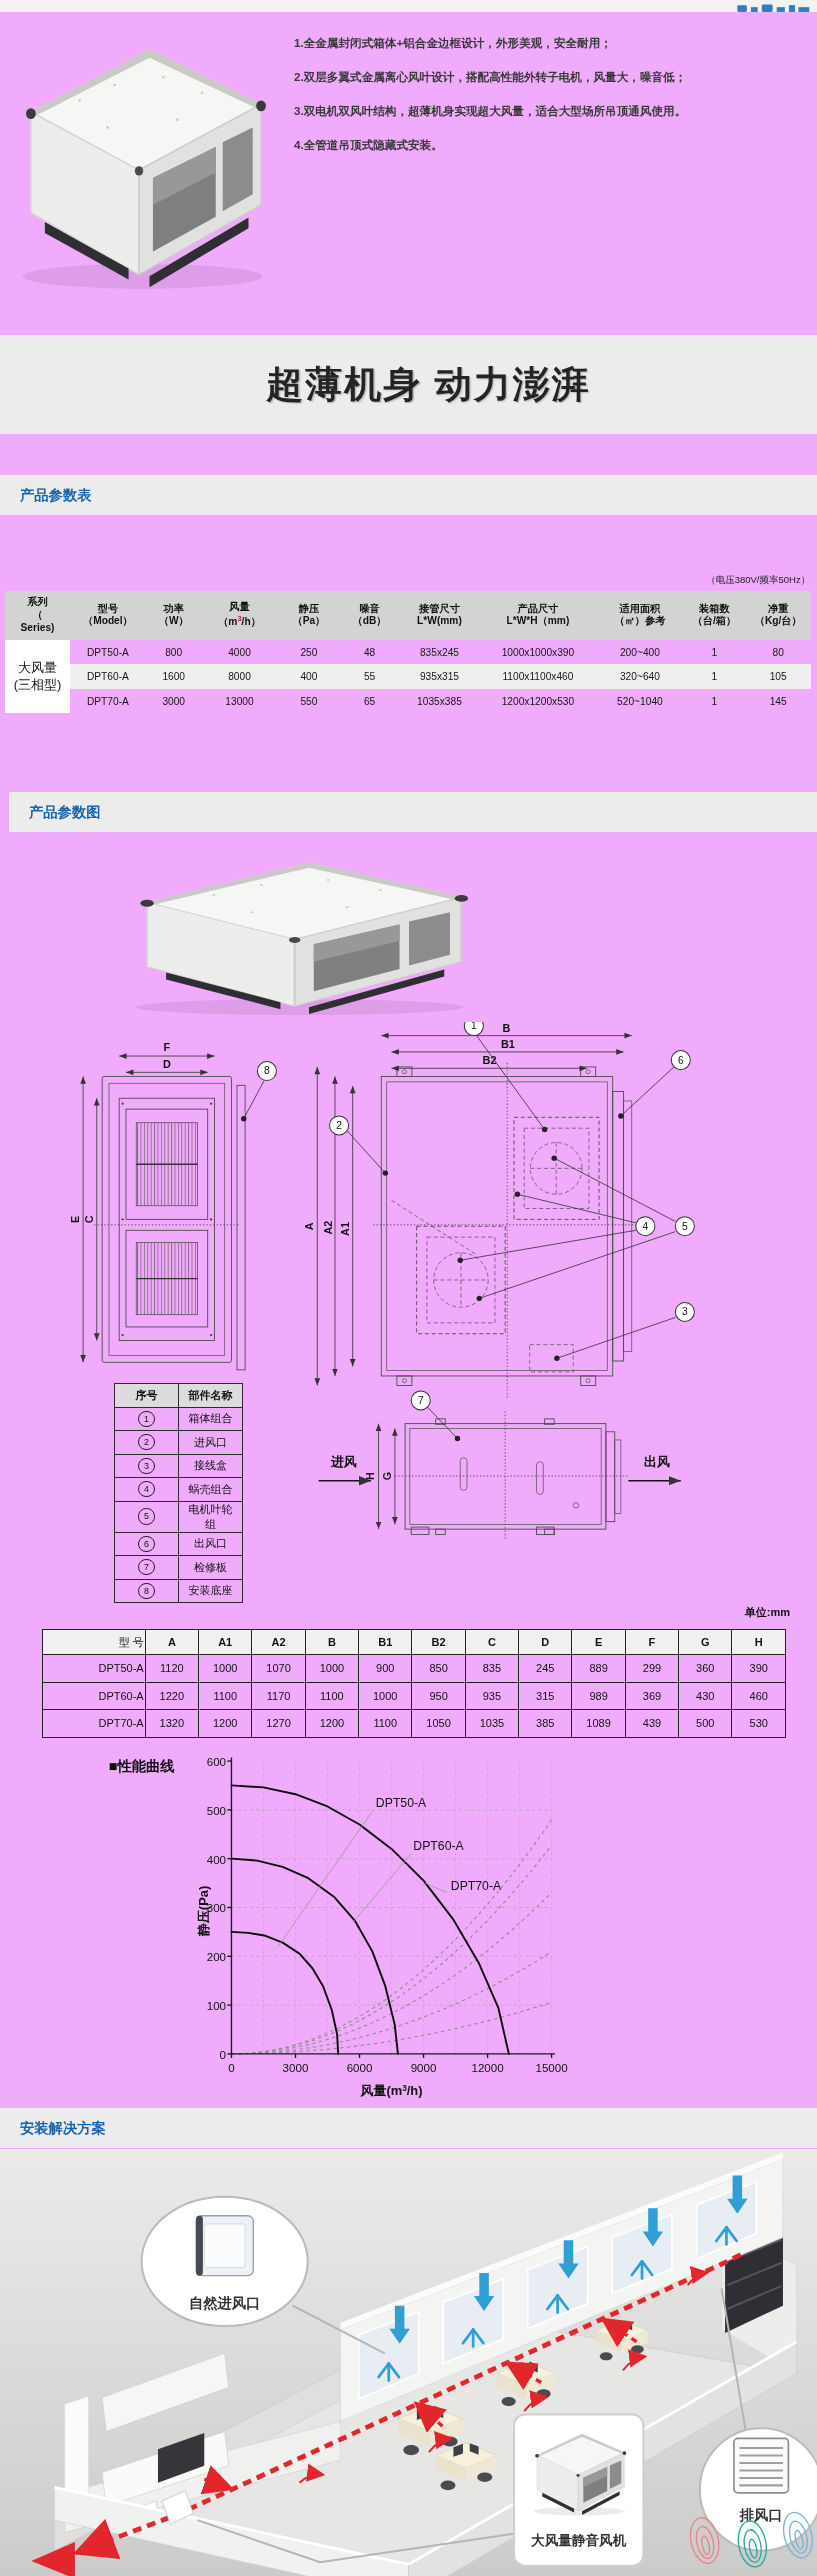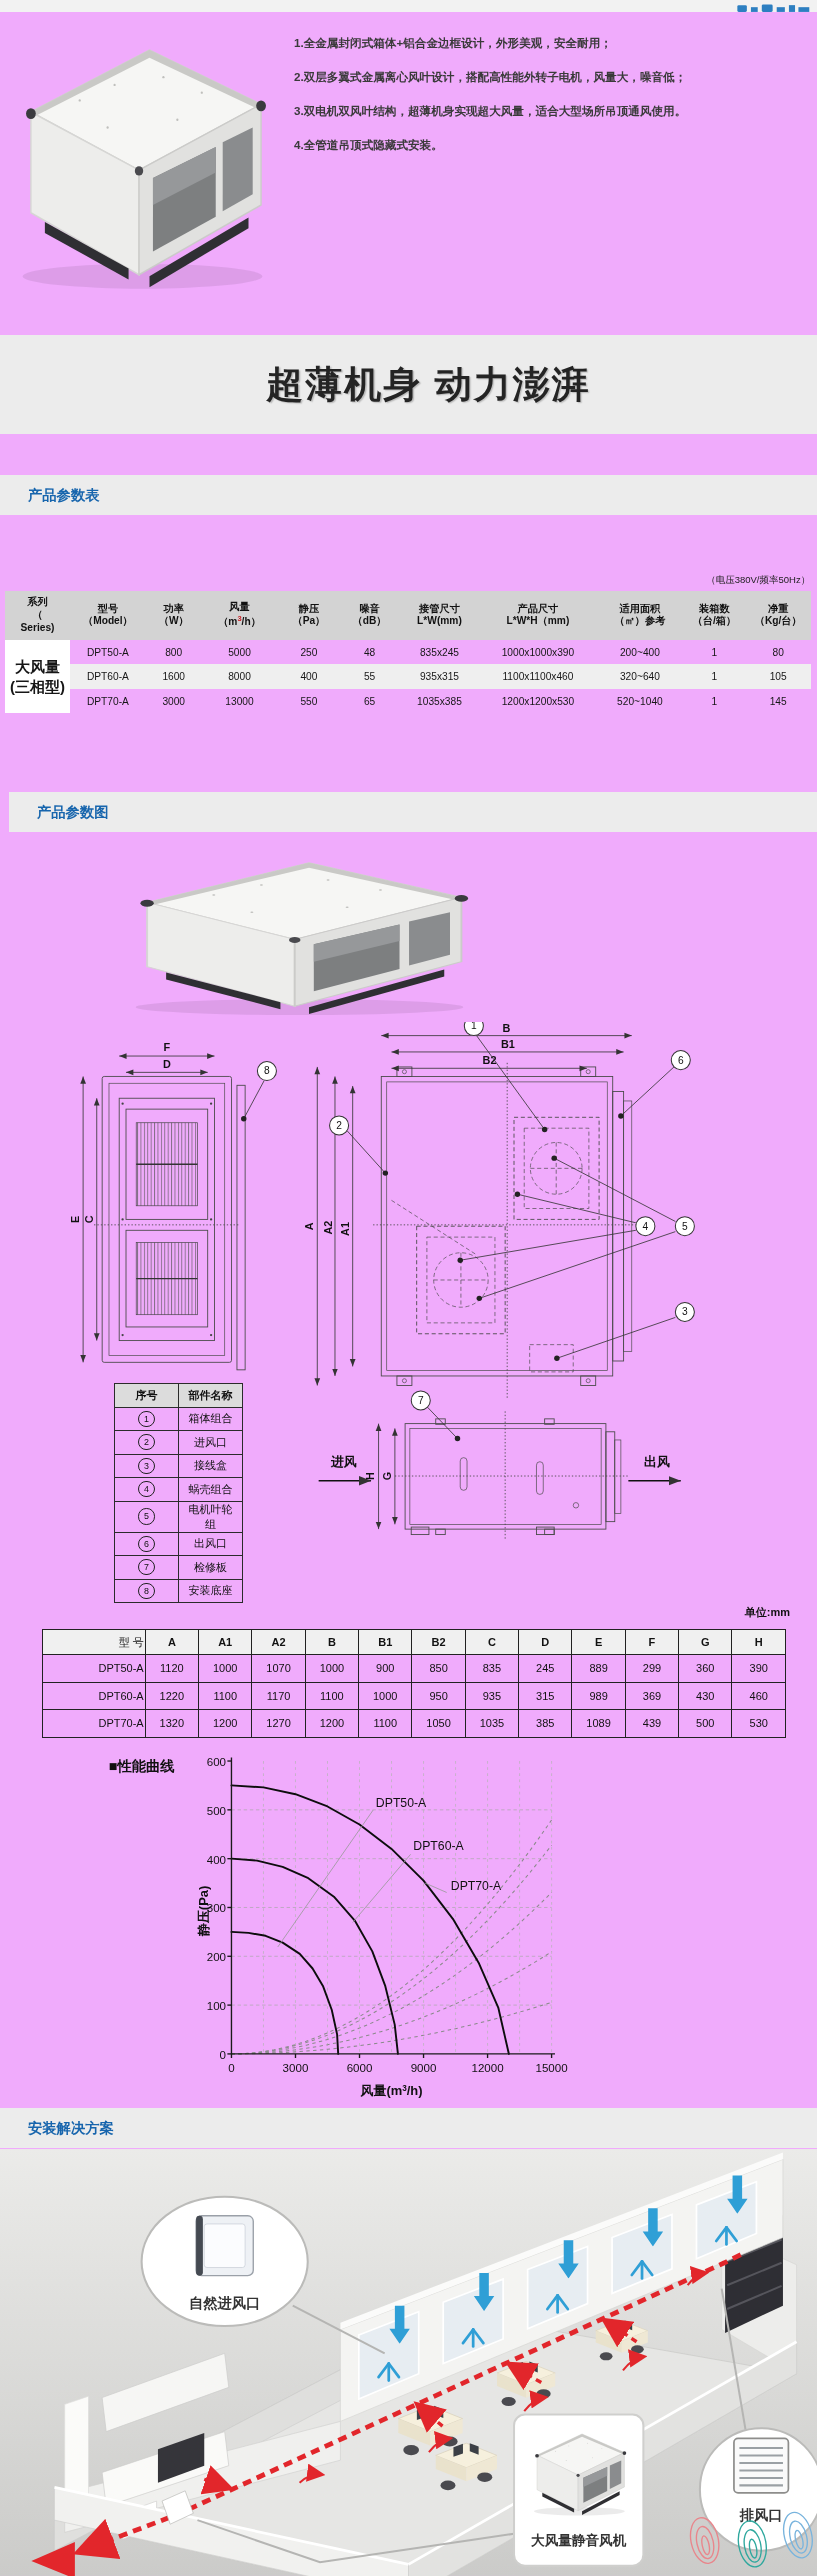--- a/index.html
+++ b/index.html
@@ -11,33 +11,33 @@
   .top-strip{left:0;top:0;width:817px;height:12.3px;background:#f2f2f2;}
   
   .features{left:294px;top:35px;width:522px;}
   .features p{margin:0 0 18.4px 0;font-size:11.6px;line-height:1.35;color:#3a3a3a;font-weight:600;}
   
   .banner{left:0;top:335px;width:817px;height:99px;}
   .banner h1{margin:0;text-align:center;line-height:99px;font-size:37px;font-weight:bold;color:#242424;
              letter-spacing:2px;text-shadow:1.4px 1.4px 1.4px rgba(0,0,0,0.22);padding-left:40px;}
   
   .sec{width:817px;height:40px;}
-  .sec span{display:block;padding-left:28px;line-height:40px;font-size:14.3px;font-weight:bold;color:#1765ad;}
+  .sec span{display:block;padding-left:20px;line-height:40px;font-size:14.3px;font-weight:bold;color:#1765ad;}
   .sec1{left:0;top:475px;}
   .sec2{left:9px;top:792px;}
   .sec3{left:0;top:2108px;}
   
   .vnote{right:6.8px;top:574px;font-size:9.5px;color:#1d1d1d;}
   
   table{border-collapse:collapse;}
   .spec{left:5.4px;top:591px;width:806px;table-layout:fixed;}
   .spec th{background:#d3d3d3;font-size:10.2px;font-weight:bold;color:#111;height:46px;padding:1.4px 0.7px;line-height:1.25;}
   .spec td{font-size:10.2px;color:#161616;text-align:center;height:24.5px;padding:0 0.7px;}
   .spec tbody tr.alt{background:#efefef;}
-  .spec .series-cell{background:#fff;font-size:15px;font-weight:bold;line-height:1.3;}
+  .spec .series-cell{background:#fff;font-size:13px;font-weight:normal;line-height:1.3;}
   .sup-red{color:#c81e23;font-size:7.5px;vertical-align:super;}
   
   .parts{left:114px;top:1383px;width:129px;}
   .parts th,.parts td{border:1.2px solid #2b2b2b;text-align:center;font-size:11px;color:#111;height:22.5px;padding:0 7px;}
   .parts th{background:#dcdcdc;font-weight:bold;}
   .cn{display:inline-block;width:14.3px;height:14.3px;border:1px solid #222;border-radius:50%;
       line-height:14.3px;font-size:8.9px;text-align:center;font-weight:normal;}
   
   .unote{left:613px;top:1605px;width:177px;text-align:right;font-size:11px;font-weight:bold;color:#111;}
   .dims{left:42px;top:1629px;width:744px;table-layout:fixed;}
@@ -183,21 +183,21 @@
       </tr>
     </thead>
     <tbody>
       <tr>
         <td rowspan="3" class="series-cell">
           <div>大风量</div>
             <div>(三相型)</div>
           </td>
         <td>DPT50-A</td>
         <td>800</td>
-        <td>5000</td>
+        <td>4000</td>
         <td>250</td>
         <td>48</td>
         <td>835x245</td>
         <td>1000x1000x390</td>
         <td>200~400</td>
         <td>1</td>
         <td>80</td>
       </tr>
       <tr class="alt">
         <td>DPT60-A</td>

